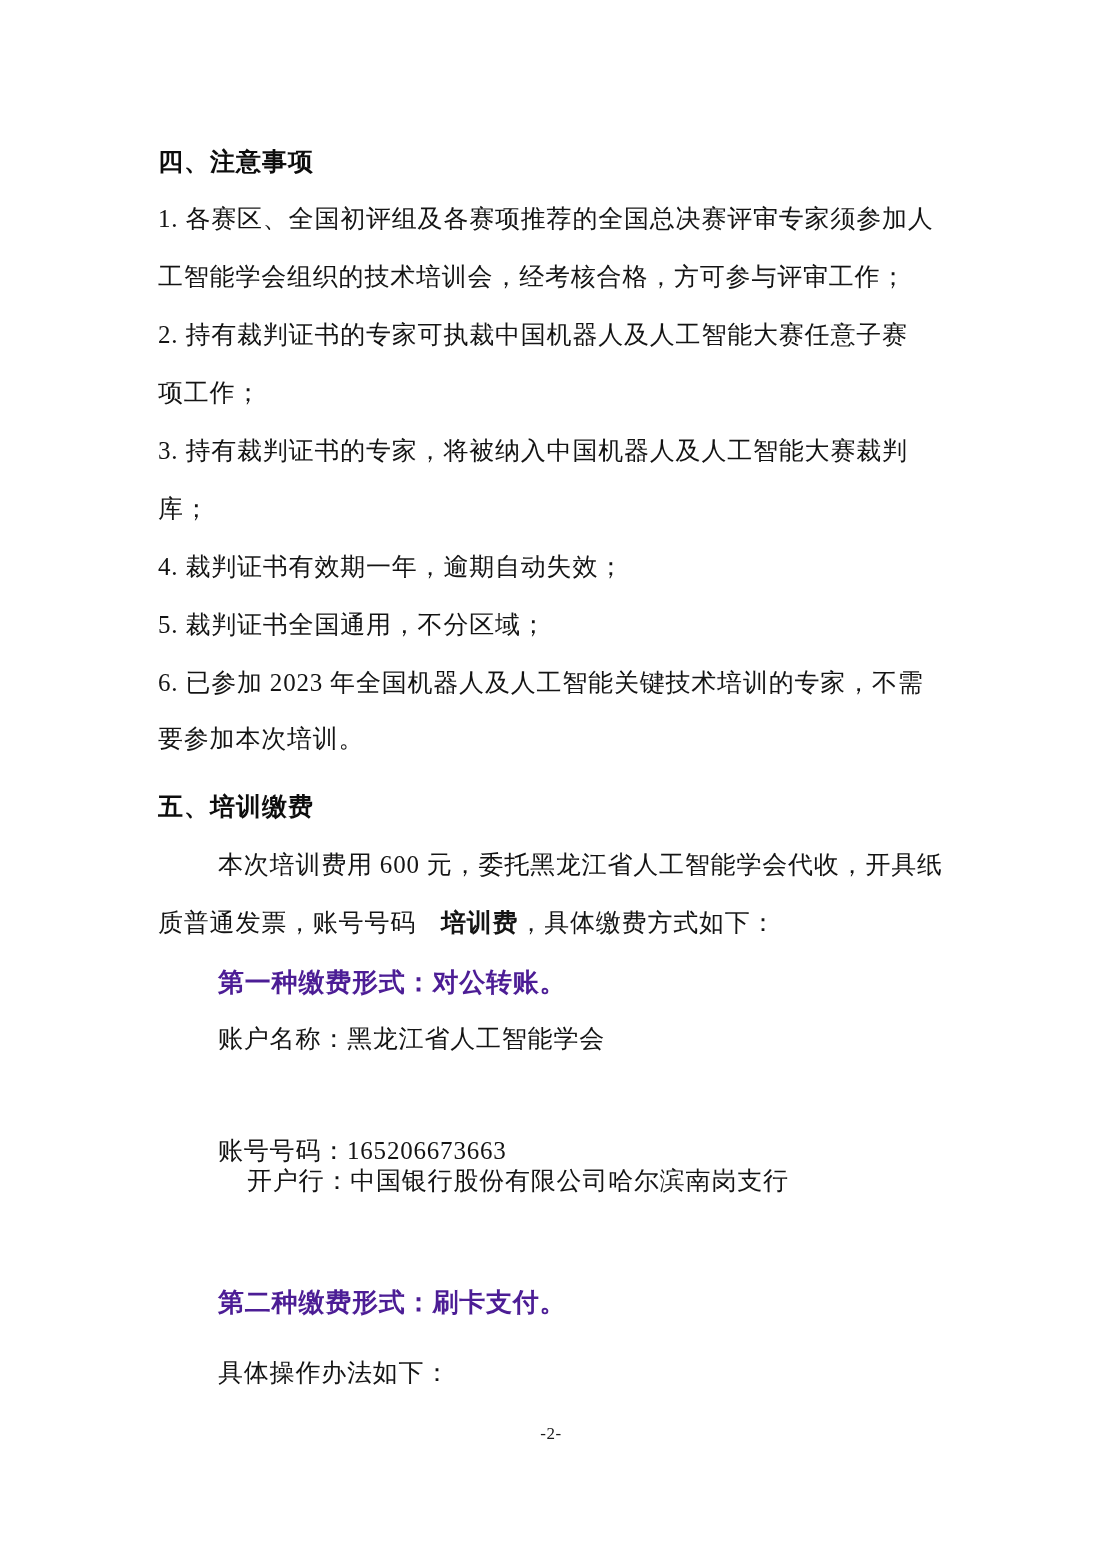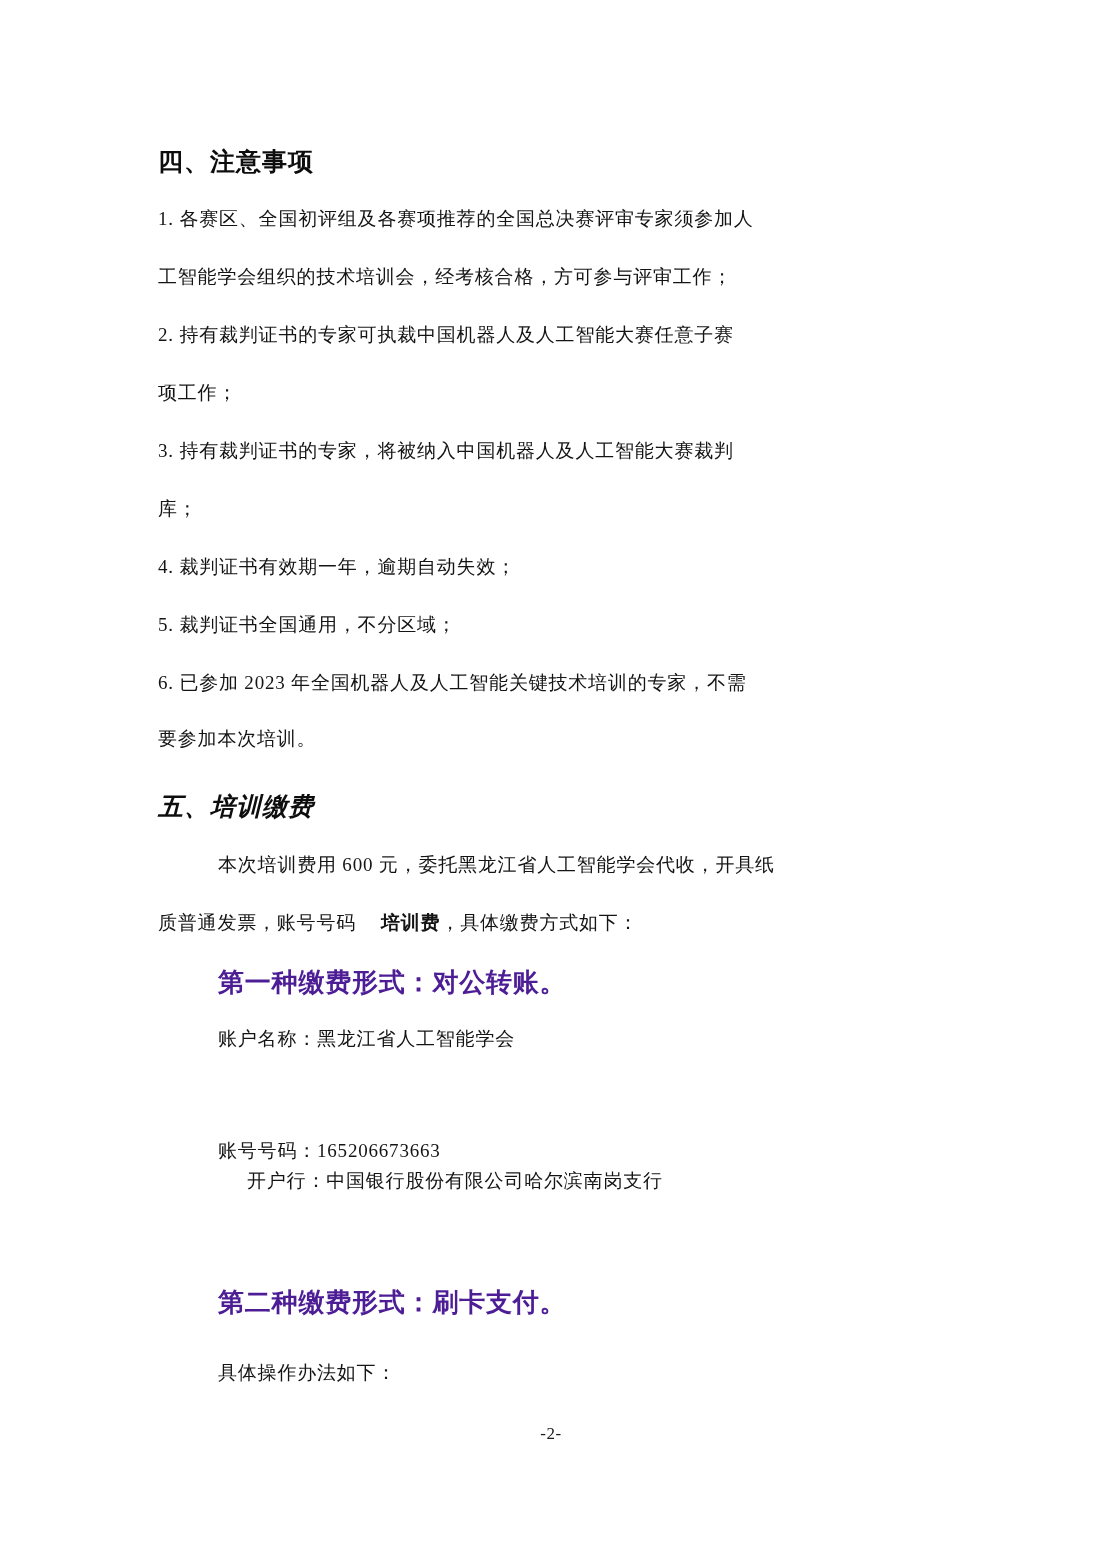--- a/index.html
+++ b/index.html
@@ -12,21 +12,21 @@
     width: 1102px;
     height: 1559px;
     background: #ffffff;
     font-family: "Liberation Serif", "DejaVu Serif", serif;
     color: #141414;
     overflow: hidden;
   }
   .line {
     position: absolute;
     left: 158px;
-    font-size: 19px;
+    font-size: 25px;
     letter-spacing: 0.8px;
     white-space: pre;
     line-height: 32px;
   }
   .indent {
     left: 218px;
   }
   .heading {
     font-weight: bold;
     font-size: 25px;
@@ -69,21 +69,21 @@
   <div class="line" style="top:435px;">3. 持有裁判证书的专家，将被纳入中国机器人及人工智能大赛裁判</div>
   <div class="line" style="top:493px;">库；</div>
 
   <div class="line" style="top:551px;">4. 裁判证书有效期一年，逾期自动失效；</div>
 
   <div class="line" style="top:609px;">5. 裁判证书全国通用，不分区域；</div>
 
   <div class="line" style="top:667px;">6. 已参加 2023 年全国机器人及人工智能关键技术培训的专家，不需</div>
   <div class="line" style="top:723px;">要参加本次培训。</div>
 
-  <div class="line heading" style="top:791px;font-style:italic;">五、培训缴费</div>
+  <div class="line heading" style="top:791px;">五、培训缴费</div>
 
   <div class="line indent" style="top:849px;">本次培训费用 600 元，委托黑龙江省人工智能学会代收，开具纸</div>
 
   <div class="line" style="top:907px;"><span>质普通发票，账号号码</span><span class="bold-inline">培训费</span><span>，具体缴费方式如下：</span></div>
 
   <div class="line indent subheading" style="top:967px;">第一种缴费形式：对公转账。</div>
 
   <div class="line indent" style="top:1023px;">账户名称：黑龙江省人工智能学会</div>
 
   <div class="line indent" style="top:1095px;margin-top:40px;">账号号码：165206673663</div>

